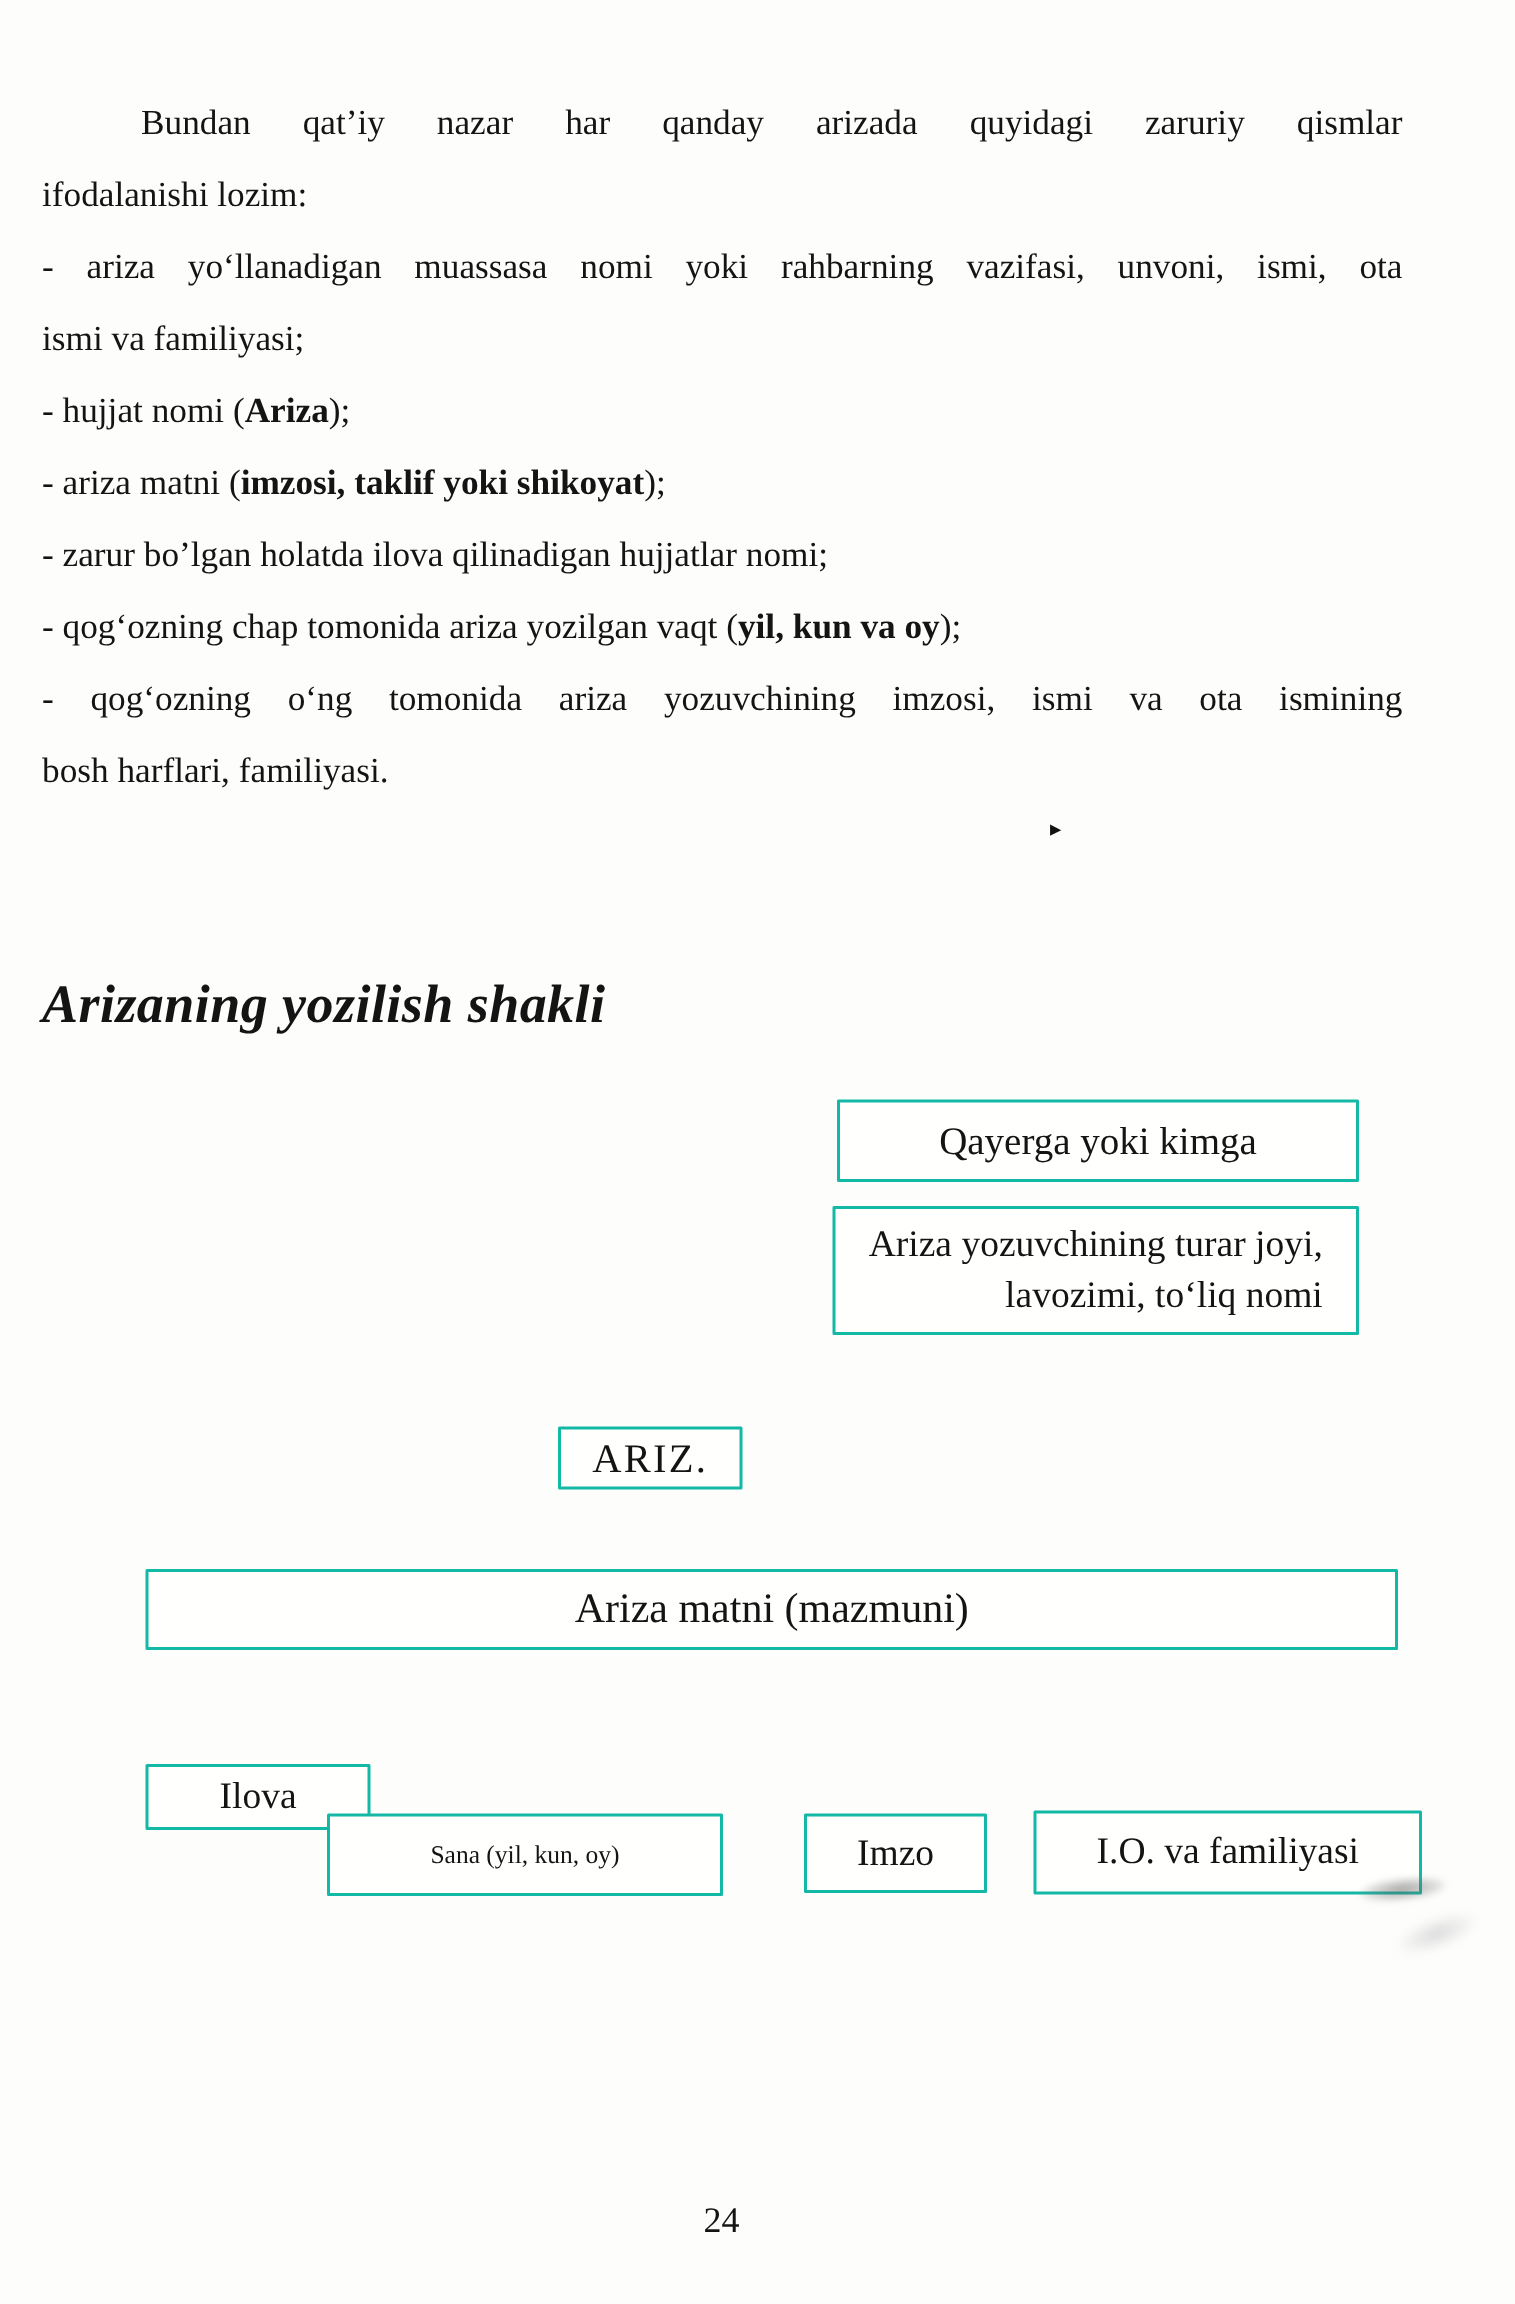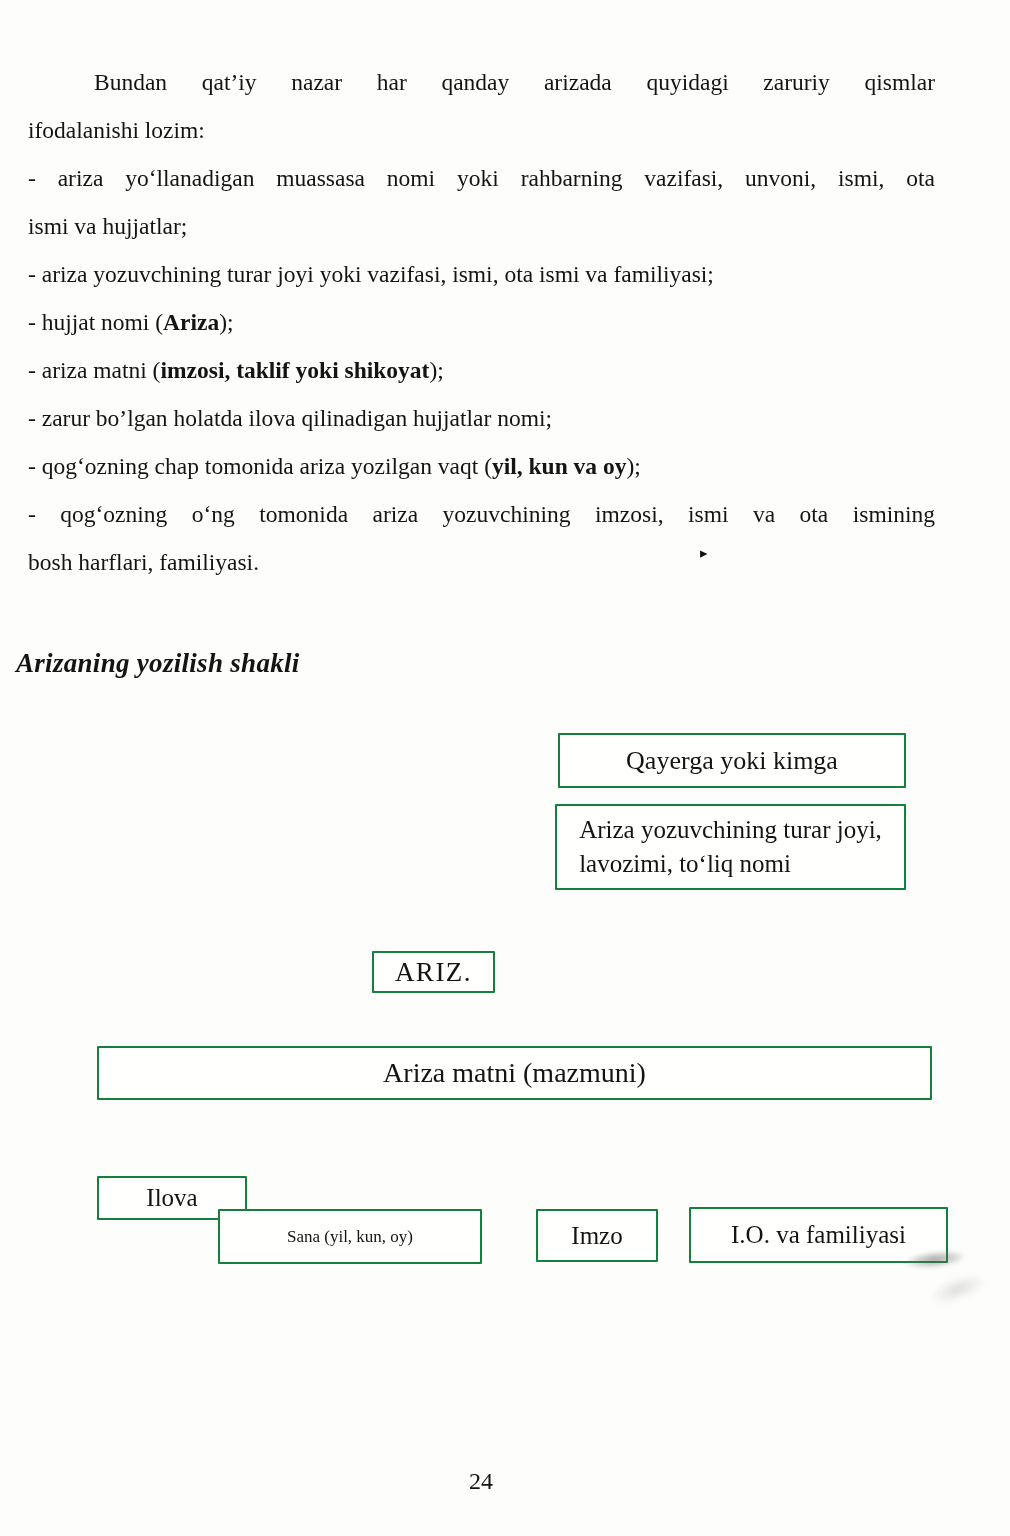--- a/index.html
+++ b/index.html
@@ -20,36 +20,36 @@
     width: 907px;
     font-size: 23.5px;
     line-height: 48px;
   }
   .bline { text-align: left; white-space: normal; }
   .bline.jf { text-align: justify; text-align-last: justify; }
   .bline .b { font-weight: bold; }
   
   .heading {
     position: absolute;
-    left: 16px;
+    left: 28px;
     top: 648px;
-    font-size: 27px;
+    font-size: 36px;
     font-weight: bold;
     font-style: italic;
     letter-spacing: 0.3px;
   }
   
   .dbox {
     position: absolute;
-    border: 2px solid #15803d;
+    border: 2px solid #14b8a6;
     background: #fffffe;
     display: flex;
     align-items: center;
     justify-content: center;
-    text-align: left;
+    text-align: right;
     box-sizing: border-box;
     border-radius: 1px;
   }
   .dbox .label { display: block; padding: 0 6px; }
   .box-recipient  { left: 558px; top: 733px; width: 348px; height: 55px; font-size: 26px; }
   .box-writer     { left: 555px; top: 804px; width: 351px; height: 86px; font-size: 25px; line-height: 34px; }
   .box-writer .label { white-space: pre-line; }
   .box-title      { left: 372px; top: 951px; width: 123px; height: 42px; font-size: 27px; letter-spacing: 1.5px; }
   .box-body       { left: 97px;  top: 1046px; width: 835px; height: 54px; font-size: 28px; }
   .box-attachment { left: 97px;  top: 1128px; width: 150px; height: 44px; font-size: 25px; margin-top: 48px; }
@@ -97,22 +97,21 @@
 </style>
 </head>
 <body>
 
 <div class="page">
 
   <div class="body-text" id="body-lines">
       <div class="bline jf" style="padding-left: 66px;"><span>Bundan qat’iy nazar har qanday arizada quyidagi zaruriy qismlar</span></div>
       <div class="bline"><span>ifodalanishi lozim:</span></div>
       <div class="bline jf"><span>- ariza yoʻllanadigan muassasa nomi yoki rahbarning vazifasi, unvoni, ismi, ota</span></div>
-      <div class="bline"><span>ismi va hujjatlar;</span></div>
-      <div class="bline"><span>- ariza yozuvchining turar joyi yoki vazifasi, ismi, ota ismi va familiyasi;</span></div>
+      <div class="bline"><span>ismi va familiyasi;</span></div>
       <div class="bline"><span>- hujjat nomi (</span><span class="b">Ariza</span><span>);</span></div>
       <div class="bline"><span>- ariza matni (</span><span class="b">imzosi, taklif yoki shikoyat</span><span>);</span></div>
       <div class="bline"><span>- zarur bo’lgan holatda ilova qilinadigan hujjatlar nomi;</span></div>
       <div class="bline"><span>- qogʻozning chap tomonida ariza yozilgan vaqt (</span><span class="b">yil, kun va oy</span><span>);</span></div>
       <div class="bline jf"><span>- qogʻozning oʻng tomonida ariza yozuvchining imzosi, ismi va ota ismining</span></div>
       <div class="bline"><span>bosh harflari, familiyasi.</span></div>
     </div>
 
   <div class="heading">Arizaning yozilish shakli</div>
 

